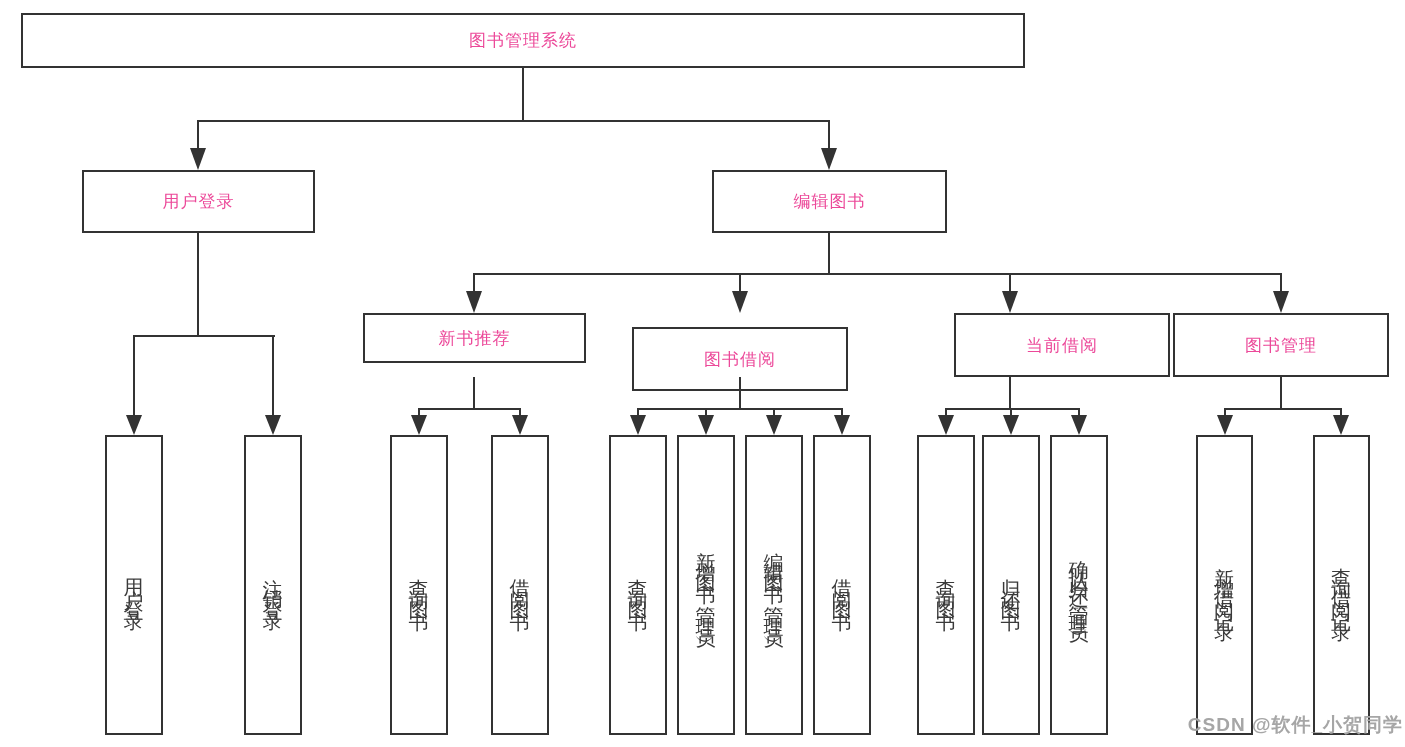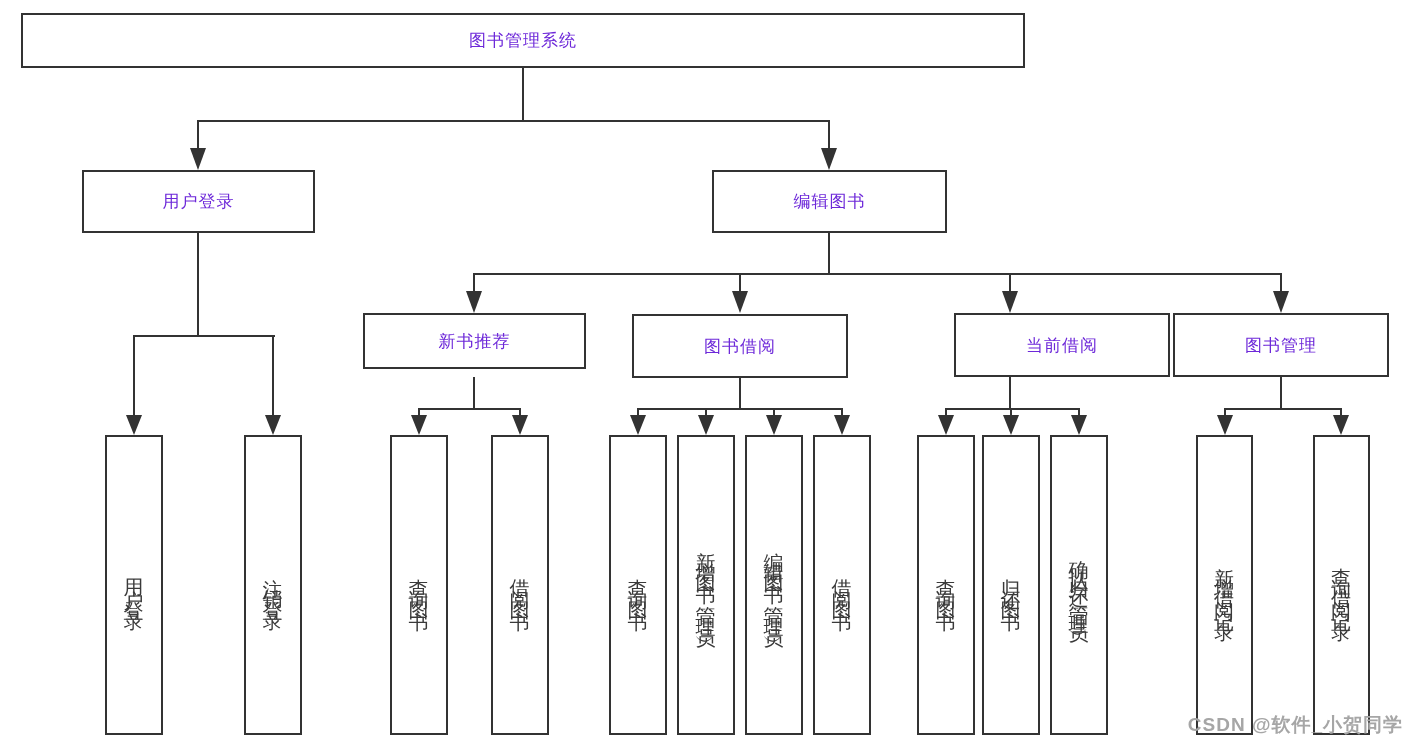--- a/index.html
+++ b/index.html
@@ -1,21 +1,21 @@
 <!DOCTYPE html>
 <html><head>
 <meta charset="utf-8">
 <style>
   html,body{margin:0;padding:0;background:#ffffff;}
   body{font-family:"Liberation Sans","DejaVu Sans",sans-serif;}
   #canvas{position:relative;width:1405px;height:747px;background:#ffffff;overflow:hidden;}
 
   .hbox{position:absolute;box-sizing:border-box;border:2px solid #333333;background:#ffffff;
         display:flex;align-items:center;justify-content:center;
-        font-size:17px;color:#6d28d9;letter-spacing:1px;}
+        font-size:17px;color:#ec4899;letter-spacing:1px;}
   .vbox{position:absolute;box-sizing:border-box;border:2px solid #333333;background:#ffffff;
         display:flex;align-items:center;justify-content:center;}
   .vtext{writing-mode:vertical-rl;text-orientation:mixed;
          font-size:20px;color:#3a3a3a;letter-spacing:11px;line-height:1;white-space:nowrap;}
 
   .vline{position:absolute;width:2px;background:#333333;}
   .hline{position:absolute;height:2px;background:#333333;}
   .arr{position:absolute;width:0;height:0;
        border-left:8px solid transparent;border-right:8px solid transparent;
        border-top:22px solid #333333;}
@@ -36,25 +36,25 @@
   </div>
 
   <div class="hbox" style="left:82px;top:170px;width:233px;height:63px;">
     <span>用户登录</span>
   </div>
 
   <div class="hbox" style="left:712px;top:170px;width:235px;height:63px;">
     <span>编辑图书</span>
   </div>
 
-  <div class="hbox" style="left:363px;top:313px;width:223px;height:56px;">
+  <div class="hbox" style="left:363px;top:313px;width:223px;height:50px;">
     <span>新书推荐</span>
   </div>
 
-  <div class="hbox" style="left:632px;top:314px;width:216px;height:64px;">
+  <div class="hbox" style="left:632px;top:327px;width:216px;height:64px;">
     <span>图书借阅</span>
   </div>
 
   <div class="hbox" style="left:954px;top:313px;width:216px;height:64px;font-family:Liberation Mono, monospace;">
     <span>当前借阅</span>
   </div>
 
   <div class="hbox" style="left:1173px;top:313px;width:216px;height:64px;">
     <span>图书管理</span>
   </div>

